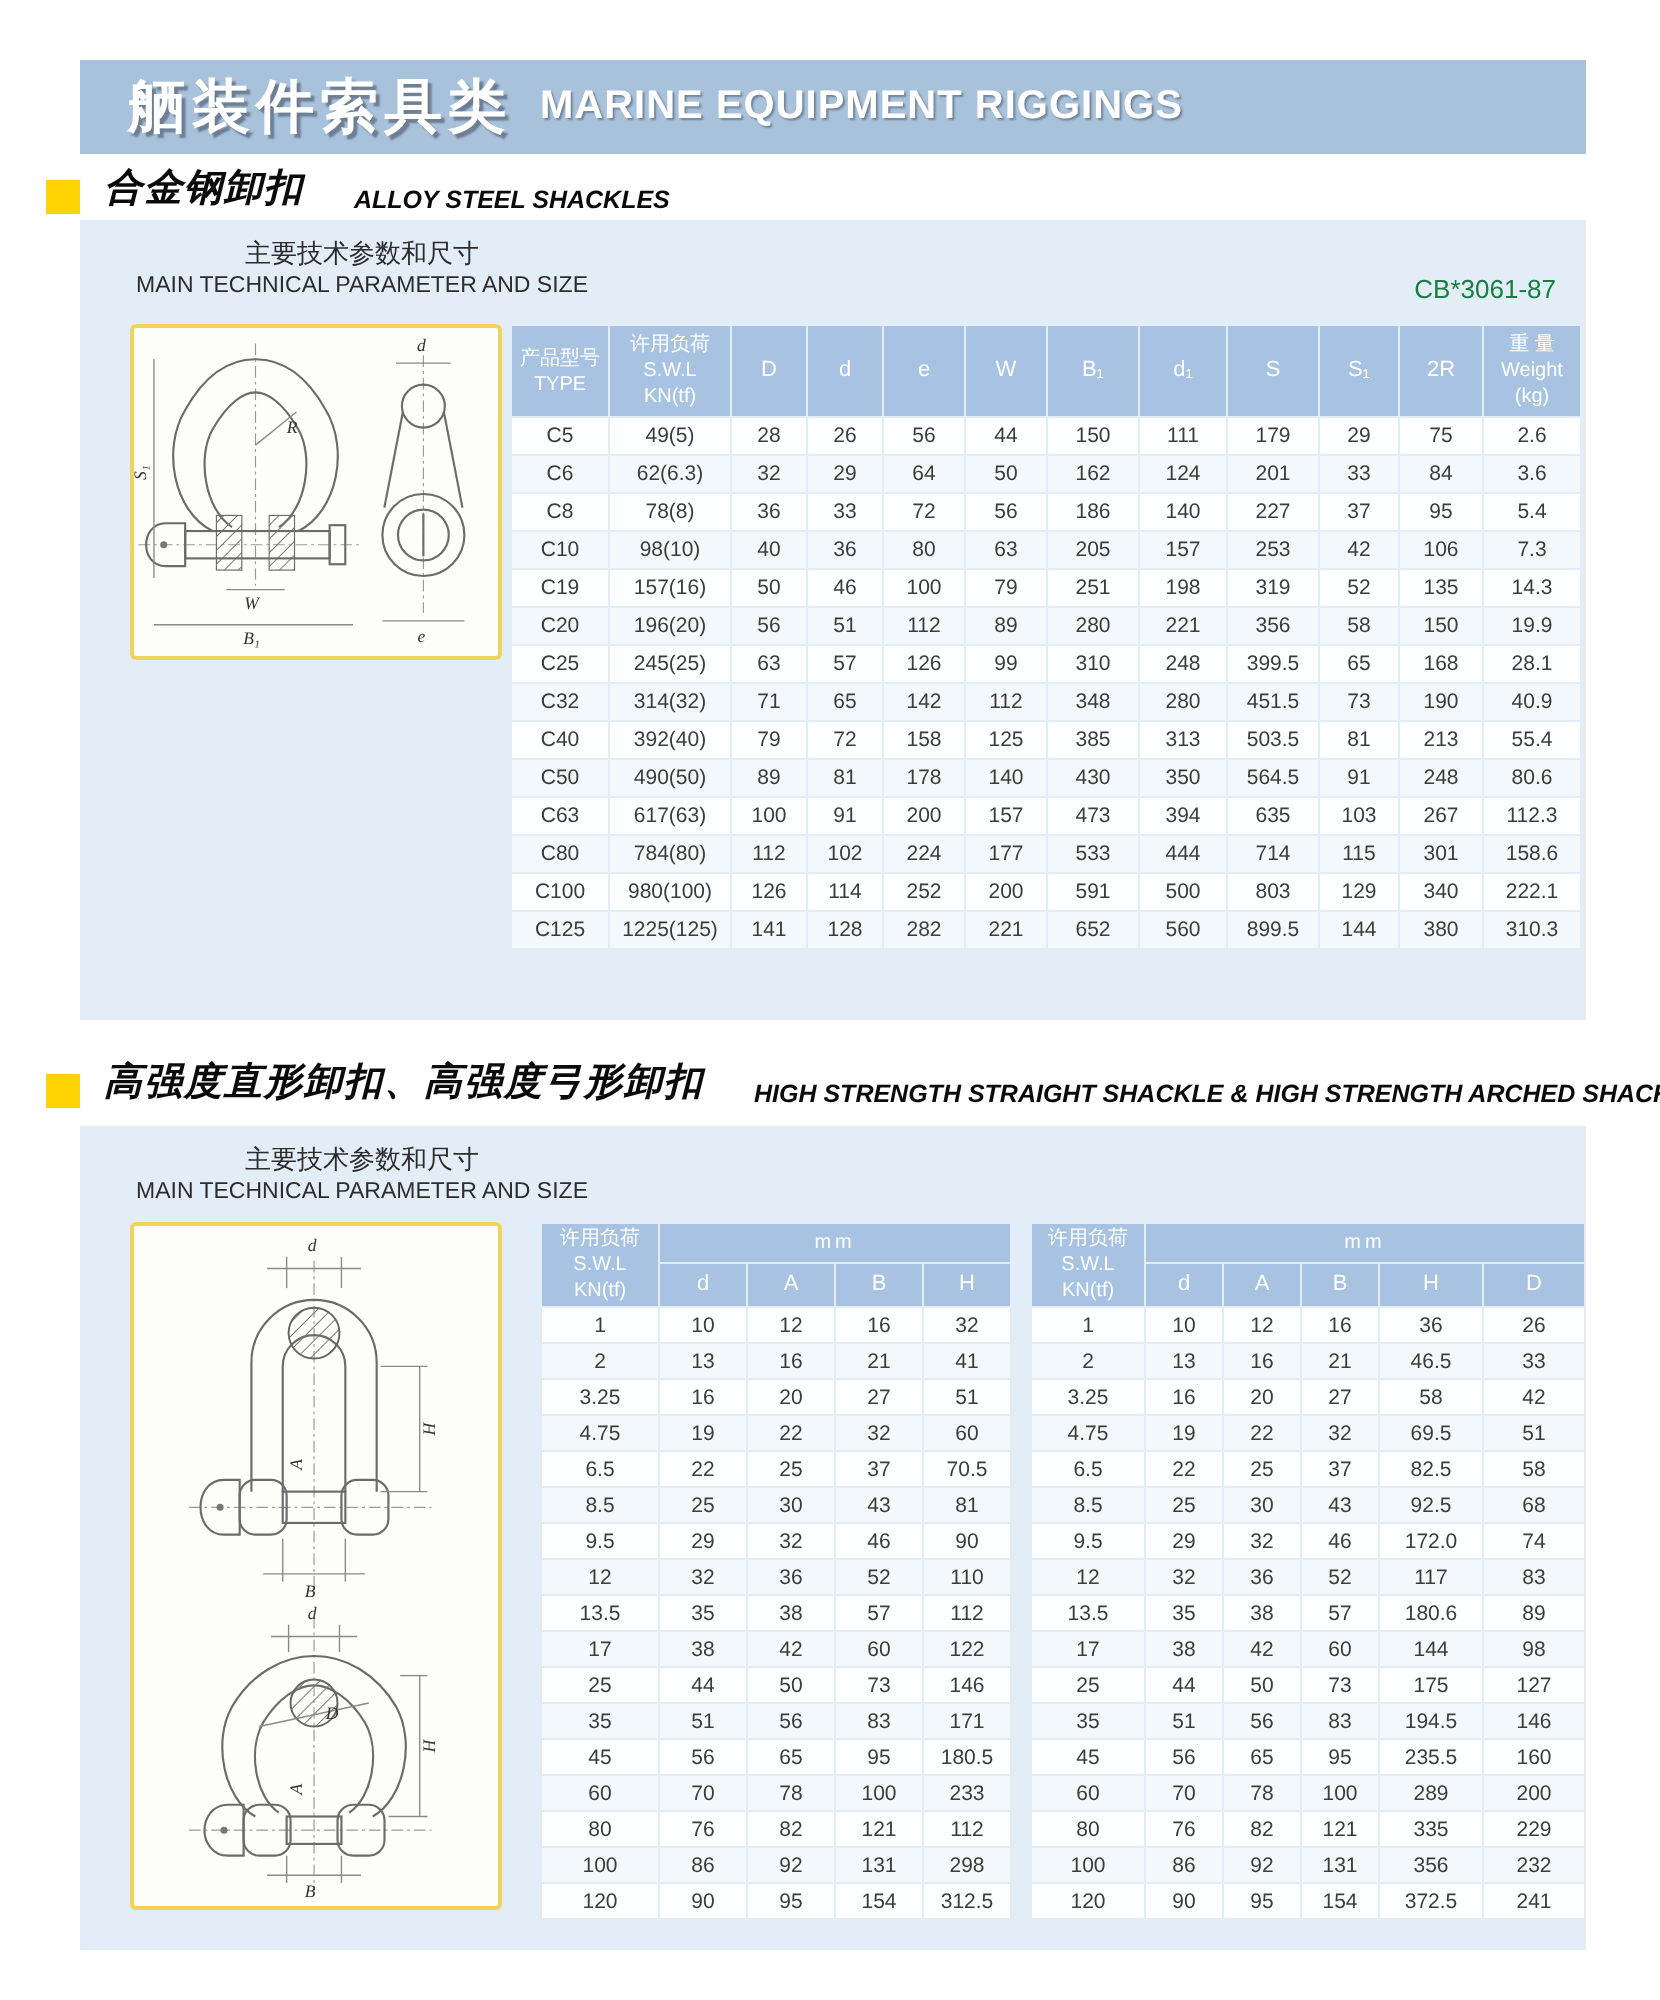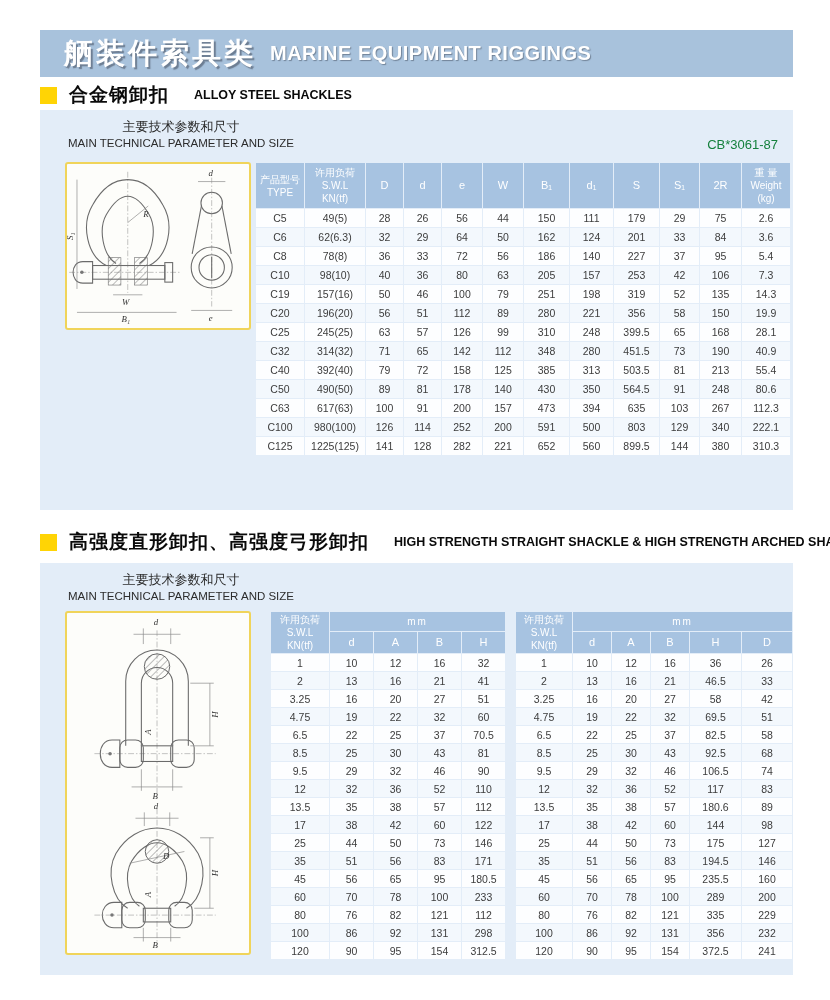--- a/index.html
+++ b/index.html
@@ -11,21 +11,21 @@
     font-family:"Liberation Sans","DejaVu Sans",sans-serif; color:#222;}
   .page{position:relative; width:830px; height:792px;border-radius:23px;}
 
   .banner{position:absolute; left:40px; top:30px; width:753px; height:47px;
     background:var(--banner-bg); display:flex; align-items:center; padding-left:24px;}
   .banner-zh{font-size:29px; font-weight:bold; color:#fff; letter-spacing:3px;
     text-shadow:2px 2px 1px rgba(60,70,85,.55);}
   .banner-en{font-size:20px; font-weight:bold; color:#fff; margin-left:14px; letter-spacing:.5px;
     text-shadow:1px 1px 1px rgba(60,70,85,.5);}
 
-  .sec-head{position:absolute; left:40px; display:flex; align-items:center; height:24px;}
+  .sec-head{position:absolute; left:23px; display:flex; align-items:flex-end; height:24px;font-style:italic;}
   .bullet{width:17px; height:17px; background:var(--bullet); flex:0 0 auto;}
   .sec-zh{font-size:19px; font-weight:bold; color:#0a0a0a; margin-left:12px; letter-spacing:1px; white-space:nowrap;}
   .sec-en{font-size:12.5px; font-weight:bold; color:#0a0a0a; margin-left:25px; white-space:nowrap;}
 
   .panel{position:absolute; left:40px; width:753px; background:var(--panel-bg);}
   .param{position:absolute; left:28px; top:8px; line-height:1.35;text-align:center;}
   .param-zh{font-size:13px; color:#2c2c2c;}
   .param-en{font-size:11.5px; color:#2c2c2c;}
   .standard{position:absolute; right:15px; top:27px; font-size:13px; color:#15803d;}
 
@@ -290,20 +290,34 @@
             <td>200</td>
             <td>157</td>
             <td>473</td>
             <td>394</td>
             <td>635</td>
             <td>103</td>
             <td>267</td>
             <td>112.3</td>
           </tr>
           <tr>
+            <td>C80</td>
+            <td>784(80)</td>
+            <td>112</td>
+            <td>102</td>
+            <td>224</td>
+            <td>177</td>
+            <td>533</td>
+            <td>444</td>
+            <td>714</td>
+            <td>115</td>
+            <td>301</td>
+            <td>158.6</td>
+          </tr>
+          <tr>
             <td>C100</td>
             <td>980(100)</td>
             <td>126</td>
             <td>114</td>
             <td>252</td>
             <td>200</td>
             <td>591</td>
             <td>500</td>
             <td>803</td>
             <td>129</td>
@@ -611,21 +625,21 @@
             <td>30</td>
             <td>43</td>
             <td>92.5</td>
             <td>68</td>
           </tr>
           <tr>
             <td>9.5</td>
             <td>29</td>
             <td>32</td>
             <td>46</td>
-            <td>106.5</td>
+            <td>172.0</td>
             <td>74</td>
           </tr>
           <tr>
             <td>12</td>
             <td>32</td>
             <td>36</td>
             <td>52</td>
             <td>117</td>
             <td>83</td>
           </tr>

